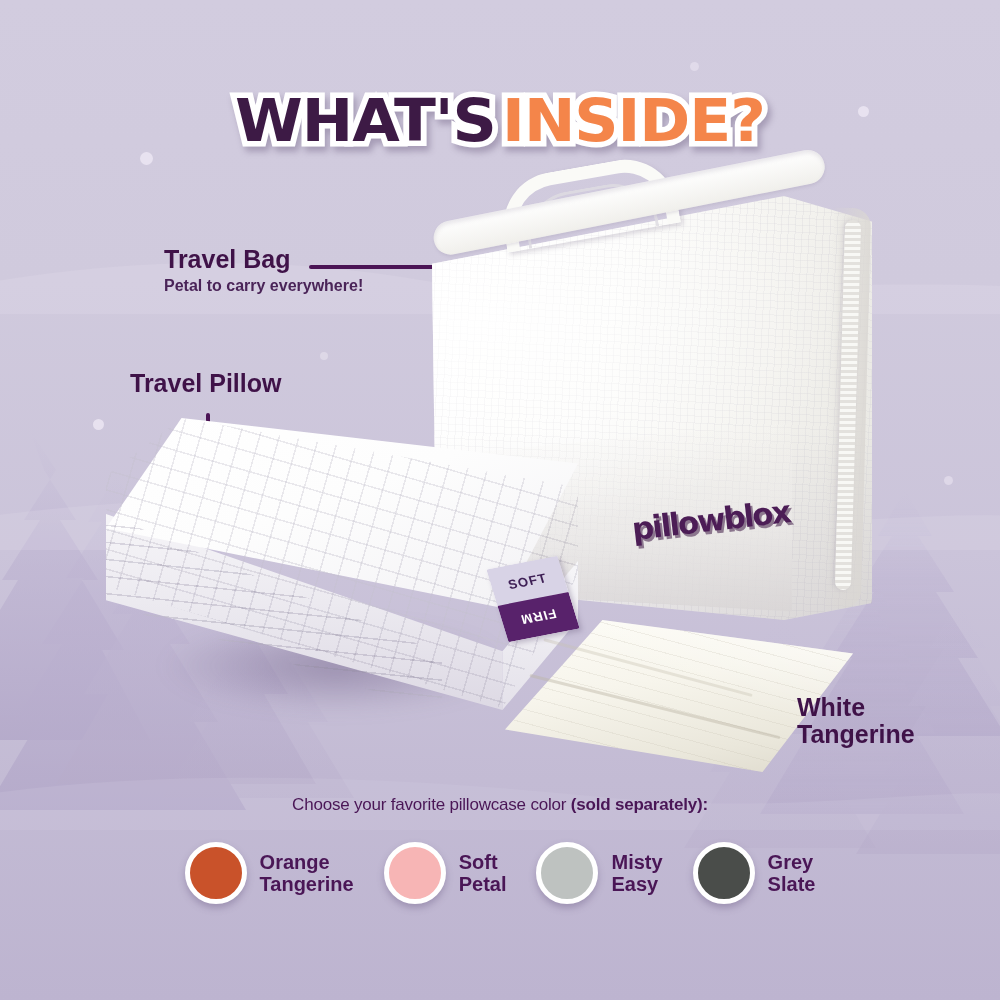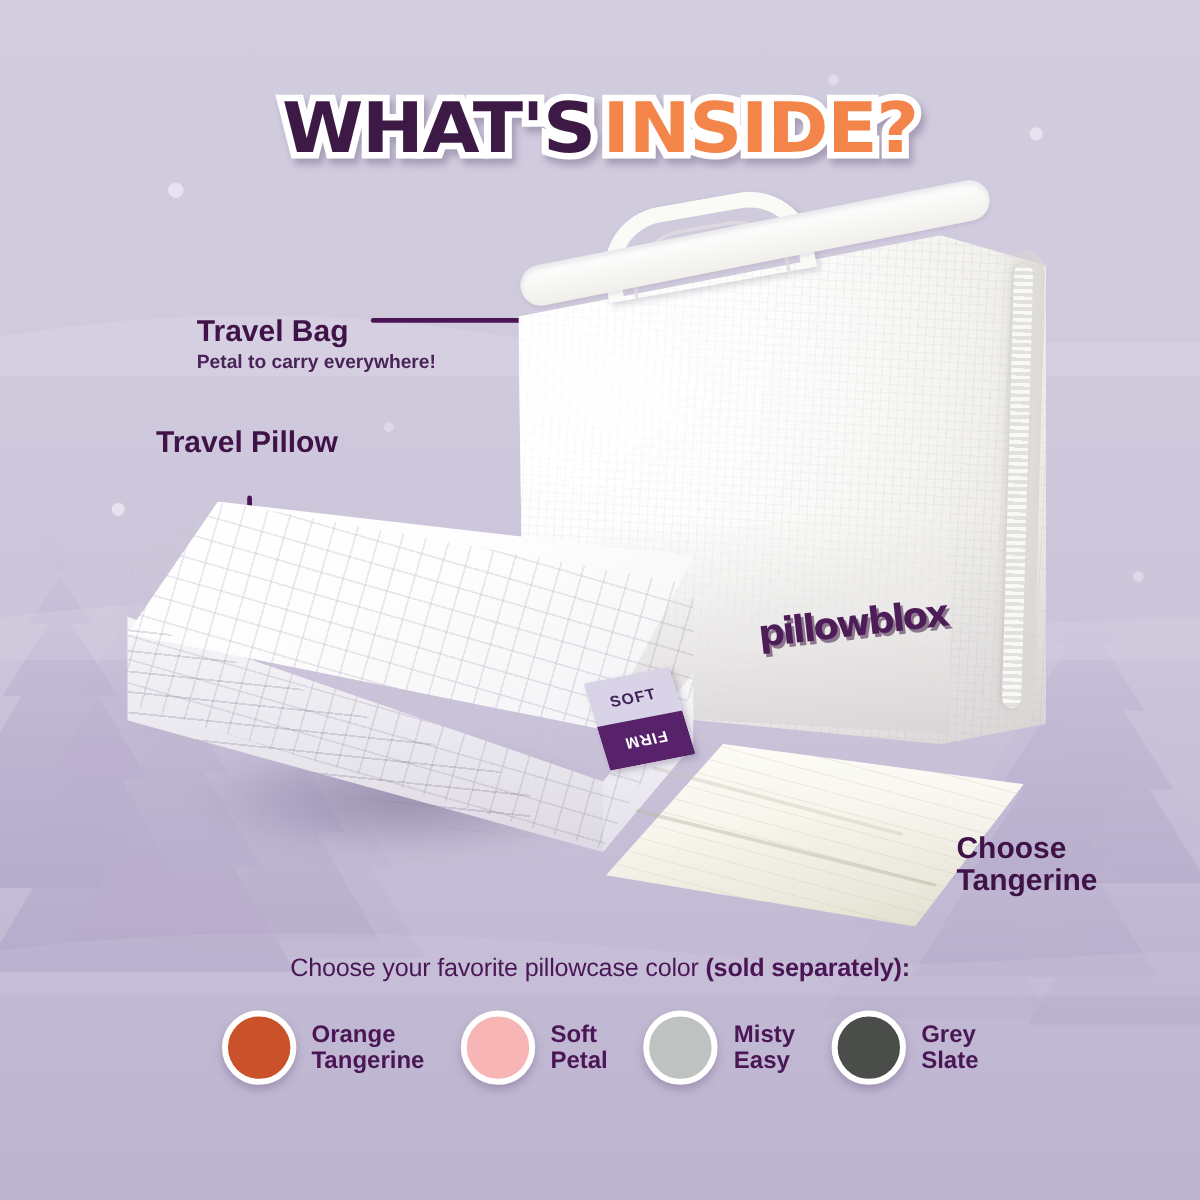--- a/index.html
+++ b/index.html
@@ -24,21 +24,21 @@
 
   
   #trees { position:absolute; inset:0; }
   #trees svg { display:block; width:1000px; height:1000px; }
 
   
   .snow { position:absolute; border-radius:50%; background:#efeaf5; opacity:.75; }
 
   
   #title-wrap {
-    position:absolute; left:0; right:0; top:78px;
+    position:absolute; left:0; right:0; top:92px;
     text-align:center; z-index:40;
   }
   #title {
     display:inline-block;
     font-family:"DejaVu Sans", sans-serif;
     font-weight:bold;
     font-size:58px;
     letter-spacing:-1px;
     line-height:1;
     transform: scaleX(1.06);
@@ -217,34 +217,34 @@
     font-weight:bold; color:#3f1248; line-height:1.08;
   }
   .c-sub {
     font-family:"Liberation Sans", sans-serif;
     font-weight:bold; color:#4a2458; font-size:16px; margin-top:4px;
   }
   .lead-h { position:absolute; height:4px; background:#4b1455; border-radius:2px; }
   .lead-v { position:absolute; width:4px; background:#4b1455; border-radius:2px; }
   .dot { position:absolute; width:16px; height:16px; border-radius:50%; background:#4b1455; }
 
-  #callout-bag { left:164px; top:263px; }
+  #callout-bag { left:164px; top:246px; }
   #callout-bag .c-title { font-size:25px; }
-  #callout-pillow { left:130px; top:356px; }
+  #callout-pillow { left:130px; top:370px; }
   #callout-pillow .c-title { font-size:25px; }
   #callout-case { left:797px; top:694px; }
   #callout-case .c-title { font-size:25px; }
 
   
   #chooser {
     position:absolute; left:0; right:0; top:795px; text-align:center; z-index:50;
   }
   #chooser .line {
     font-family:"Liberation Sans", sans-serif;
-    font-size:21px; color:#4a1656; letter-spacing:-.2px;
+    font-size:17px; color:#4a1656; letter-spacing:-.2px;
   }
   #chooser .line b { font-weight:bold; }
 
   #swatches {
     position:absolute; left:0; right:0; top:842px; z-index:50;
     display:flex; justify-content:center; align-items:flex-start; gap:30px;
   }
   .sw-item { display:flex; align-items:center; gap:13px; }
   .sw-dot {
     width:62px; height:62px; border-radius:50%;
@@ -376,21 +376,21 @@
   <div class="lead-h" style="left:309px;top:265px;width:192px;"></div>
   <div class="dot" style="left:494px;top:259px;"></div>
 
   <div class="callout" id="callout-pillow">
     <div class="c-title">Travel Pillow</div>
   </div>
   <div class="lead-v" style="left:206px;top:413px;height:55px;"></div>
   <div class="dot" style="left:200px;top:461px;"></div>
 
   <div class="callout" id="callout-case">
-    <div class="c-title">Choose</div>
+    <div class="c-title">White</div>
     <div class="c-title">Tangerine</div>
   </div>
   <div class="lead-h" style="left:648px;top:714px;width:140px;"></div>
   <div class="dot" style="left:638px;top:708px;"></div>
 
   <div id="chooser">
     <span class="line">
       <span>Choose your favorite pillowcase color </span><b>(sold separately):</b>
     </span>
   </div>

